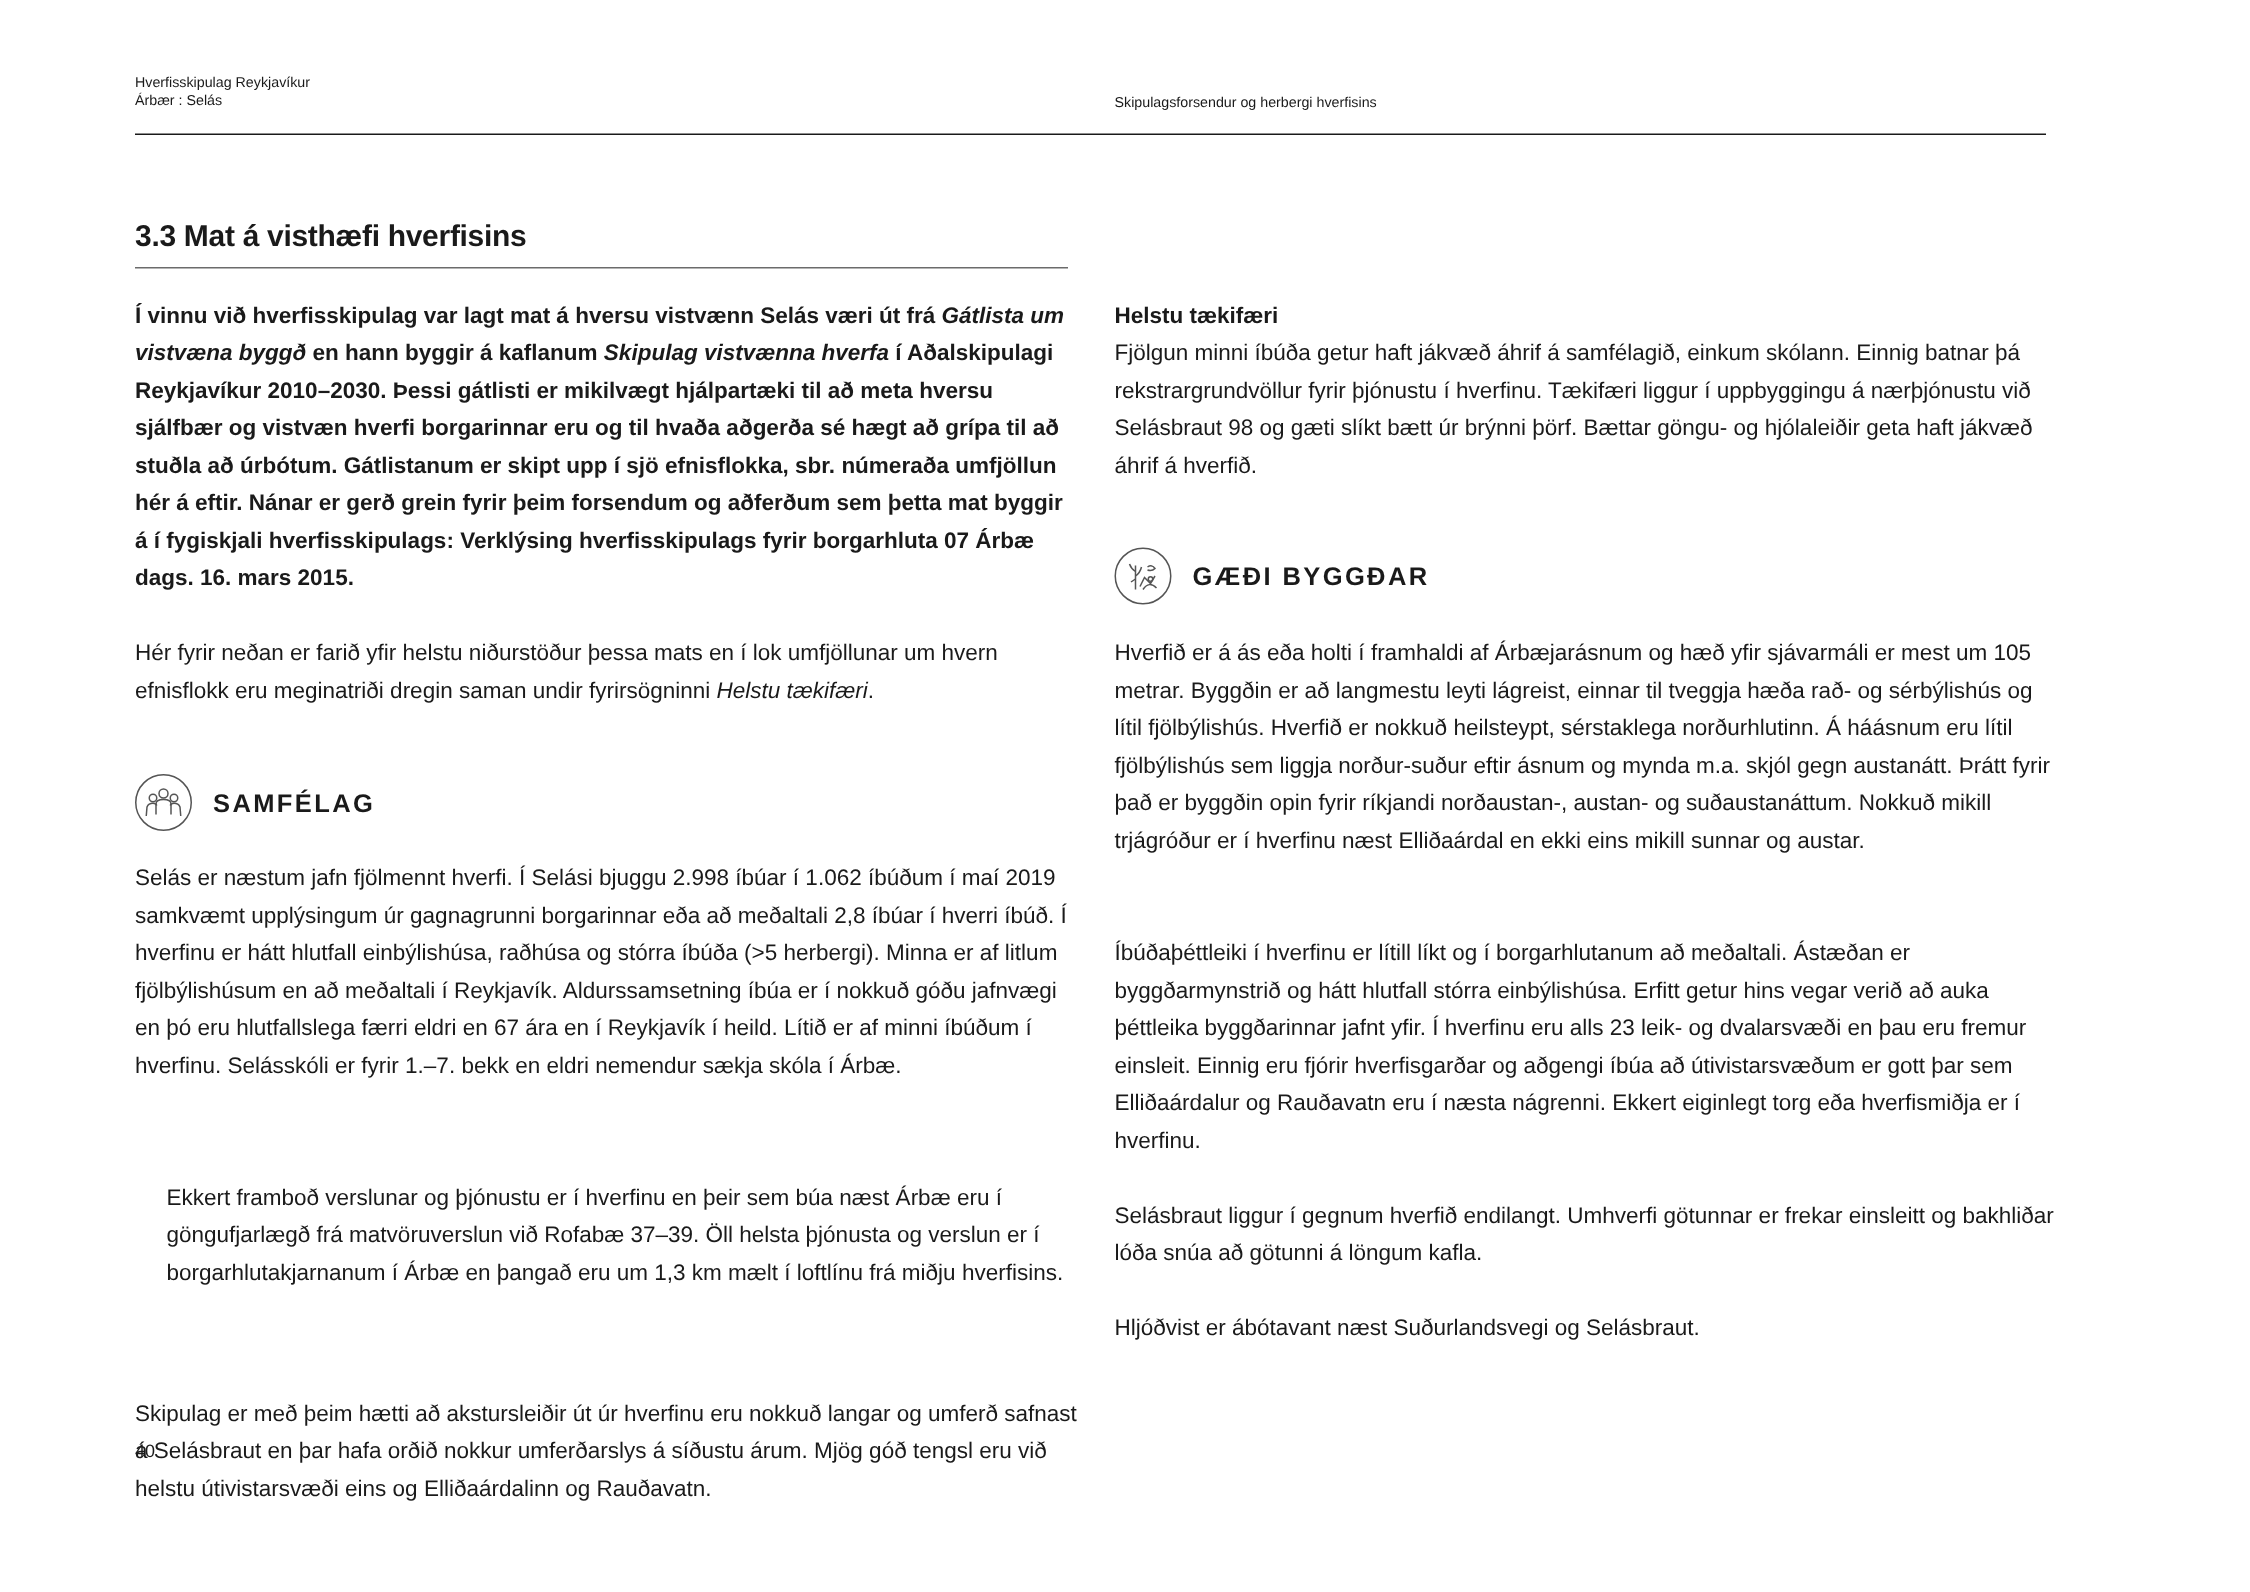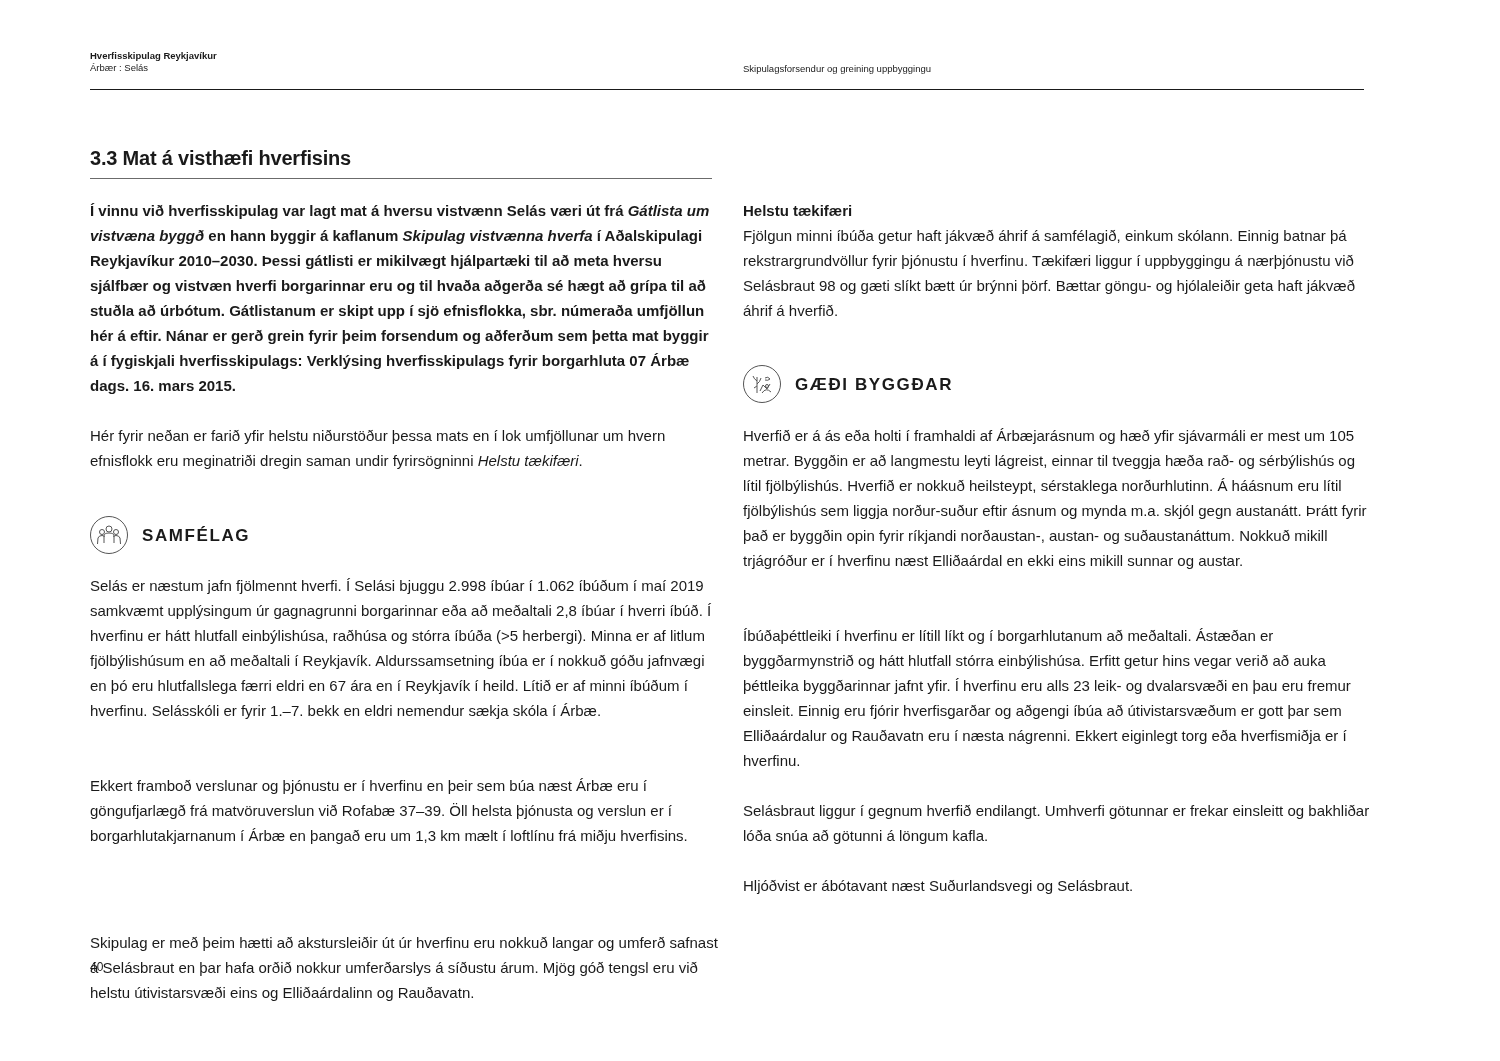--- a/index.html
+++ b/index.html
@@ -1,20 +1,20 @@
 <!DOCTYPE html>
 <html><head>
 <meta charset="utf-8">
 <style>
   * { box-sizing: border-box; margin: 0; padding: 0; }
   html, body { width: 1500px; height: 1061px; background: #ffffff; overflow: hidden; }
   body { position: relative; font-family: "Liberation Sans", "DejaVu Sans", sans-serif; color: #1a1a1a; }
 
   .header-left { position: absolute; left: 90px; top: 50px; font-size: 9.5px; line-height: 12px; }
-  .header-left .doc-title { font-weight: bold; }
+  .header-left .doc-title { font-weight: normal; }
   .header-right { position: absolute; left: 743px; top: 63px; font-size: 9.5px; line-height: 12px; }
   .header-rule { position: absolute; left: 90px; top: 89px; width: 1274px; height: 1px; background: #1a1a1a; }
 
   .section-title { position: absolute; left: 90px; top: 144px; width: 622px; font-size: 20px; font-weight: bold; line-height: 28px; letter-spacing: -0.2px; }
   .section-rule { position: absolute; left: 90px; top: 178px; width: 622px; height: 1px; background: #6b6b6b; }
 
   .col { position: absolute; width: 630px; font-size: 15px; line-height: 25px; }
   .col-left { left: 90px; }
   .col-right { left: 743px; }
   .para { position: absolute; left: 0; width: 630px; }
@@ -28,21 +28,21 @@
 
   .page-number { position: absolute; left: 90px; top: 960px; font-size: 12px; }
 </style>
 </head>
 <body>
 
 <div class="header-left">
   <div class="doc-title">Hverfisskipulag Reykjavíkur</div>
   <div>Árbær : Selás</div>
 </div>
-<div class="header-right">Skipulagsforsendur og greining uppbyggingu</div>
+<div class="header-right">Skipulagsforsendur og herbergi hverfisins</div>
 <div class="header-rule"></div>
 
 <h1 class="section-title">3.3 Mat á visthæfi hverfisins</h1>
 <div class="section-rule"></div>
 
 <div class="col col-left" style="top:198px;">
   <p class="para" style="top:0;font-weight:bold;">
     <span>Í vinnu við hverfisskipulag var lagt mat á hversu vistvænn Selás væri út frá </span><em>Gátlista um vistvæna byggð</em><span> en hann byggir á kaflanum </span><em>Skipulag vistvænna hverfa</em><span> í Aðalskipulagi Reykjavíkur 2010–2030. Þessi gátlisti er mikilvægt hjálpartæki til að meta hversu sjálfbær og vistvæn hverfi borgarinnar eru og til hvaða aðgerða sé hægt að grípa til að stuðla að úrbótum. Gátlistanum er skipt upp í sjö efnisflokka, sbr. númeraða umfjöllun hér á eftir. Nánar er gerð grein fyrir þeim forsendum og aðferðum sem þetta mat byggir á í fygiskjali hverfisskipulags: Verklýsing hverfisskipulags fyrir borgarhluta 07 Árbæ dags. 16. mars 2015.</span>
   </p>
   <p class="para" style="top:225px;">
@@ -57,21 +57,21 @@
         <circle cx="7" cy="9" r="2.5"></circle>
         <path d="M2.5 21 L3 15 Q4 12.5 7 12.5 Q9 12.5 9.5 14"></path>
         <circle cx="21" cy="9" r="2.5"></circle>
         <path d="M25.5 21 L25 15 Q24 12.5 21 12.5 Q19 12.5 18.5 14"></path>
       </svg>
     </span>
     <span class="cat-label">SAMFÉLAG</span>
   </div>
 
   <p class="para" style="top:375px;">Selás er næstum jafn fjölmennt hverfi. Í Selási bjuggu 2.998 íbúar í 1.062 íbúðum í maí 2019 samkvæmt upplýsingum úr gagnagrunni borgarinnar eða að meðaltali 2,8 íbúar í hverri íbúð. Í hverfinu er hátt hlutfall einbýlishúsa, raðhúsa og stórra íbúða (&gt;5 herbergi). Minna er af litlum fjölbýlishúsum en að meðaltali í Reykjavík. Aldurssamsetning íbúa er í nokkuð góðu jafnvægi en þó eru hlutfallslega færri eldri en 67 ára en í Reykjavík í heild. Lítið er af minni íbúðum í hverfinu. Selásskóli er fyrir 1.–7. bekk en eldri nemendur sækja skóla í Árbæ.</p>
-  <p class="para" style="top:575px;">Ekkert framboð verslunar og þjónustu er í hverfinu en þeir sem búa næst Árbæ eru í göngufjarlægð frá matvöruverslun við Rofabæ 37–39. Öll helsta þjónusta og verslun er í borgarhlutakjarnanum í Árbæ en þangað eru um 1,3 km mælt í loftlínu frá miðju hverfisins.</p>
+  <p class="para" style="top:588px;margin-left:21px;">Ekkert framboð verslunar og þjónustu er í hverfinu en þeir sem búa næst Árbæ eru í göngufjarlægð frá matvöruverslun við Rofabæ 37–39. Öll helsta þjónusta og verslun er í borgarhlutakjarnanum í Árbæ en þangað eru um 1,3 km mælt í loftlínu frá miðju hverfisins.</p>
   <p class="para" style="top:732px;">Skipulag er með þeim hætti að akstursleiðir út úr hverfinu eru nokkuð langar og umferð safnast á Selásbraut en þar hafa orðið nokkur umferðarslys á síðustu árum. Mjög góð tengsl eru við helstu útivistarsvæði eins og Elliðaárdalinn og Rauðavatn.</p>
 </div>
 
 <div class="col col-right" style="top:198px;">
   <p class="para subhead" style="top:0;">Helstu tækifæri</p>
   <p class="para" style="top:25px;">Fjölgun minni íbúða getur haft jákvæð áhrif á samfélagið, einkum skólann. Einnig batnar þá rekstrargrundvöllur fyrir þjónustu í hverfinu. Tækifæri liggur í uppbyggingu á nærþjónustu við Selásbraut 98 og gæti slíkt bætt úr brýnni þörf. Bættar göngu- og hjólaleiðir geta haft jákvæð áhrif á hverfið.</p>
 
   <div class="category" style="top:167px;">
     <span class="cat-icon">
       <svg width="26" height="26" viewBox="0 0 26 26" fill="none" stroke="#555" stroke-width="1">

